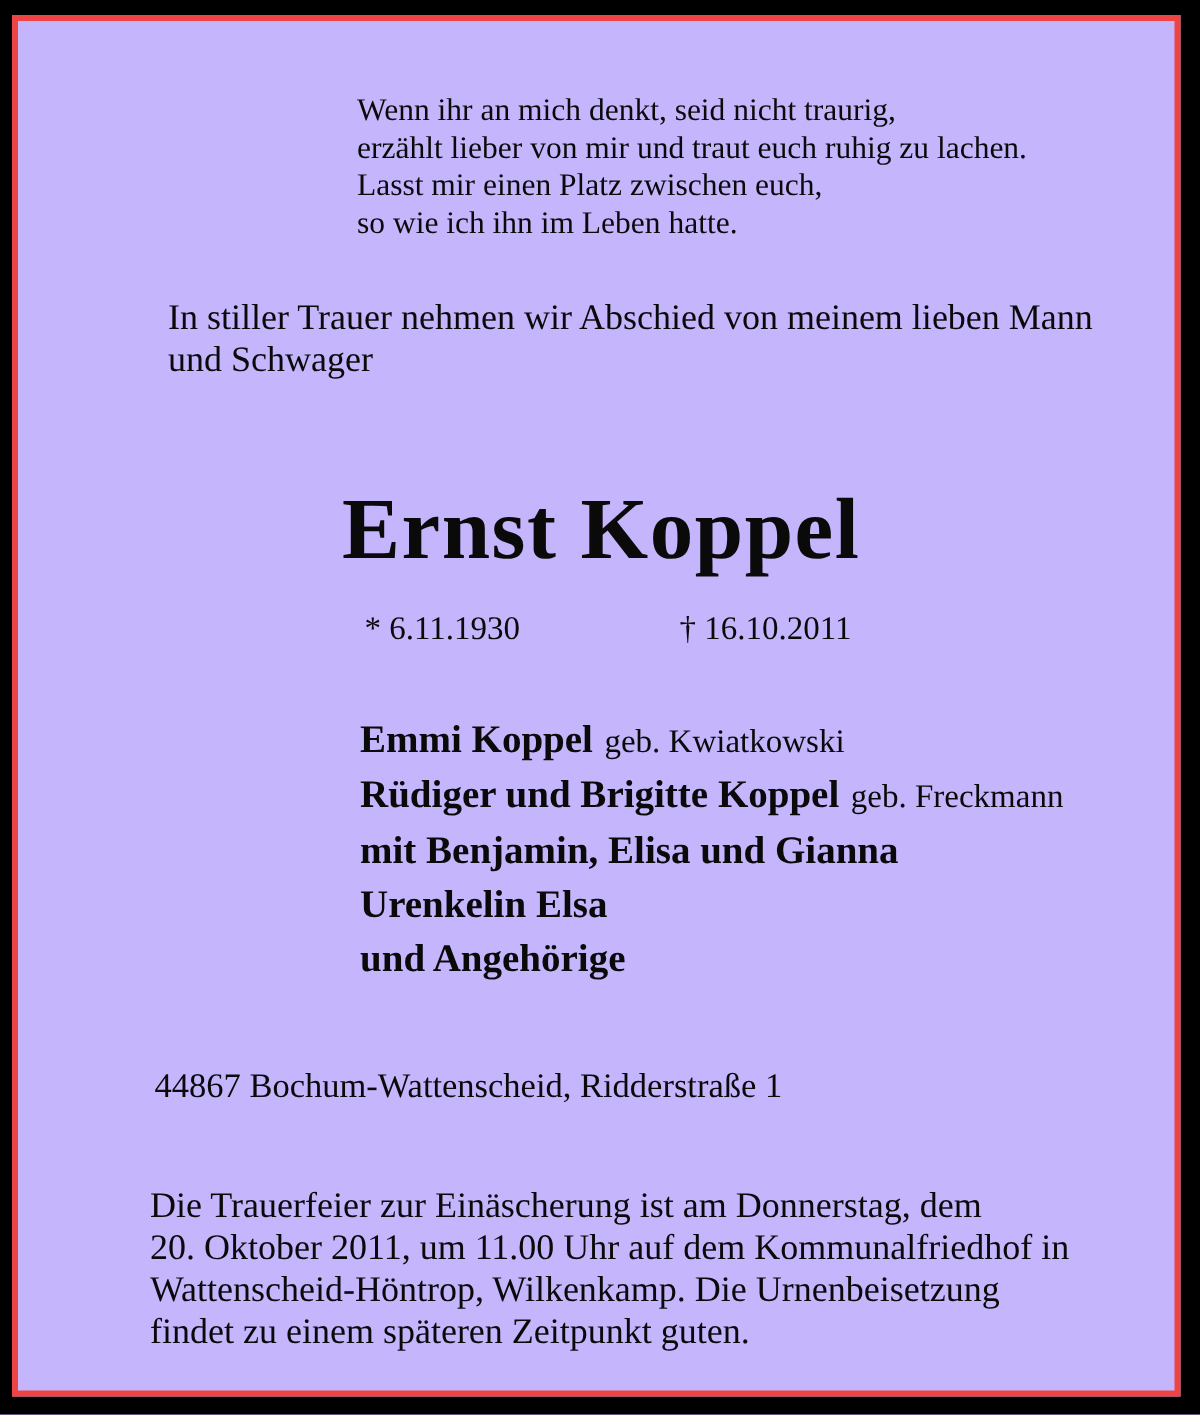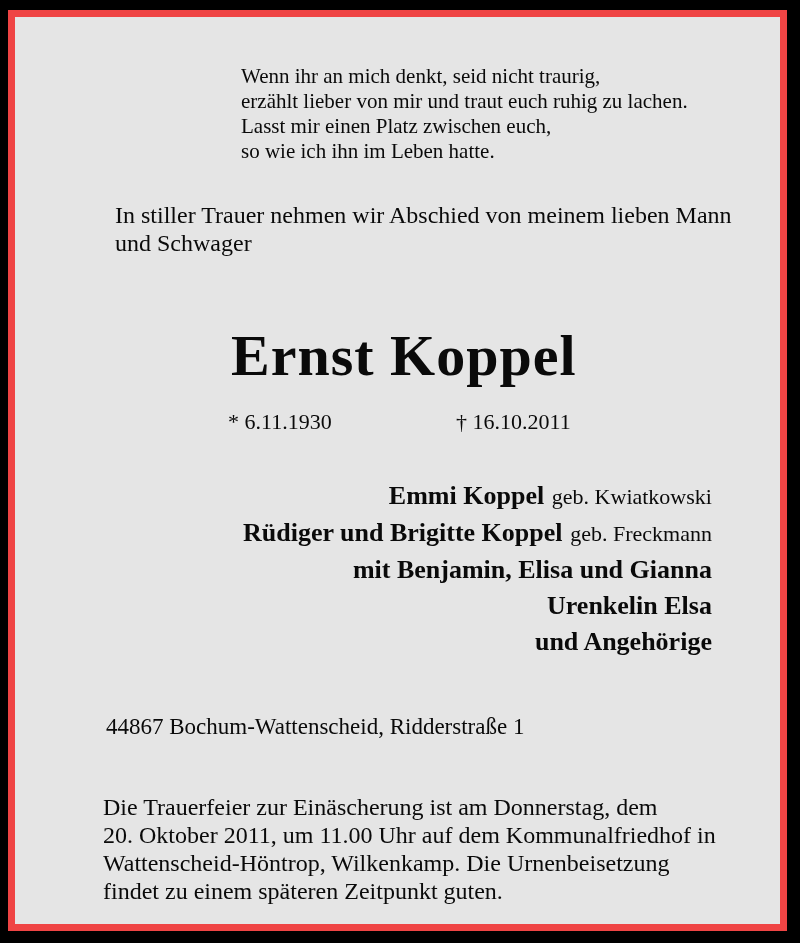--- a/index.html
+++ b/index.html
@@ -14,22 +14,22 @@
     overflow: hidden;
     font-family: "Liberation Serif", "DejaVu Serif", serif;
     color: #0a0a0a;
   }
   .page {
     position: absolute;
     left: 8px;
     top: 10px;
     width: 779px;
     height: 921px;
-    background: #e5e5e5;
-    border: 7px solid #ef4444;
+    background: #c4b5fd;
+    border: 4px solid #ef4444;
     box-sizing: border-box;
   }
   .block { position: absolute; white-space: nowrap; }
 
   .poem {
     left: 226px;
     top: 47px;
     font-size: 21px;
     line-height: 25px;
   }
@@ -43,30 +43,29 @@
     left: 216px;
     top: 305px;
     font-size: 58px;
     font-weight: bold;
     letter-spacing: 1px;
   }
   .date {
     top: 392px;
     font-size: 22px;
   }
-  .date.birth { left: 213px; }
+  .date.birth { left: 231px; }
   .date.death { left: 441px; }
 
   .mourners {
     left: 228px;
     top: 461px;
     font-size: 26px;
     font-weight: bold;
     line-height: 36px;
-    text-align: right;
   }
   .mourners .maiden {
     font-weight: normal;
     font-size: 22px;
     margin-left: 0.35em;
   }
   .address {
     left: 91px;
     top: 697px;
     font-size: 23px;

